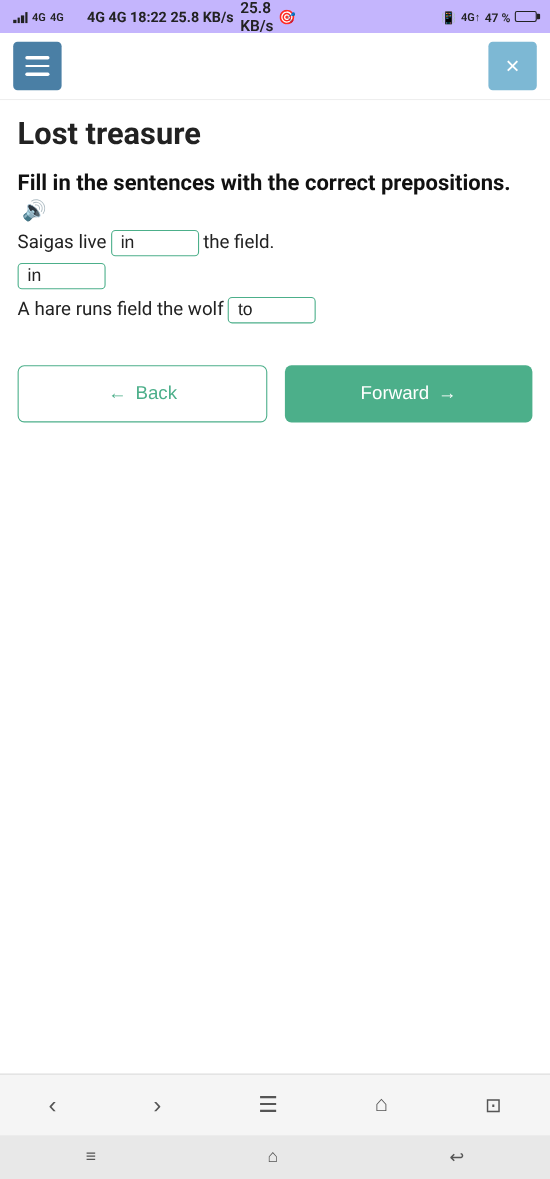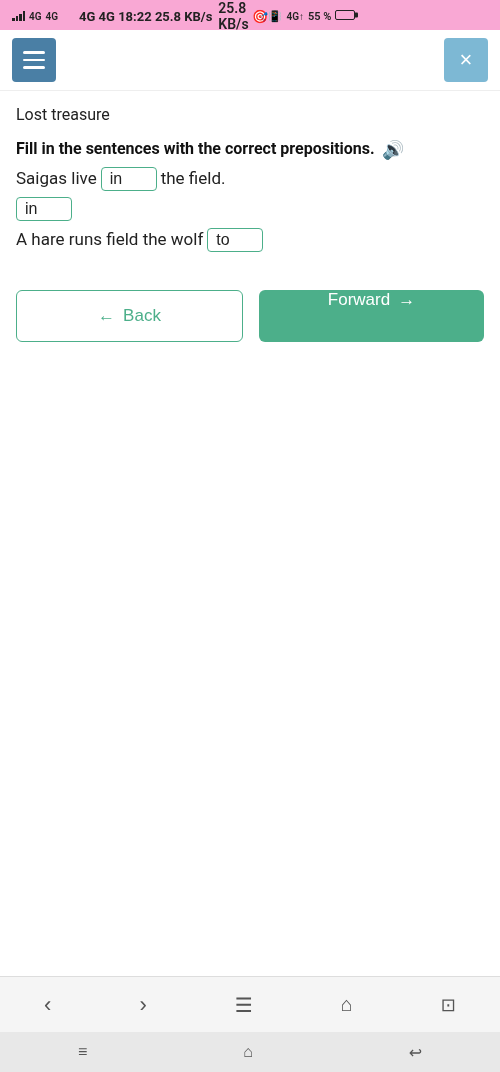--- a/index.html
+++ b/index.html
@@ -8,23 +8,24 @@
       width: 500px;
       min-height: 1072px;
       font-family: 'Roboto', Arial, sans-serif;
       background: #fff;
       display: flex;
       flex-direction: column;
     }
 
     
     .status-bar {
-      background: #f9a8d4;
-      display: flex;
-      align-items: center;
+      background: #c4b5fd;
+      display: flex;
+      align-items: center;
+      justify-content: space-between;
       padding: 6px 12px 4px 12px;
       height: 30px;
     }
     .status-left {
       display: flex;
       align-items: center;
       gap: 4px;
       font-size: 11px;
       font-weight: 600;
       color: #222;
@@ -110,32 +111,32 @@
       font-size: 22px;
       color: #fff;
       font-weight: 400;
     }
 
     
     .page-title-bar {
       padding: 14px 16px 6px 16px;
     }
     .page-title-bar h1 {
-      font-size: 16px;
-      font-weight: 400;
+      font-size: 28px;
+      font-weight: 700;
       color: #222;
     }
 
     
     .main-content {
       padding: 8px 16px 16px 16px;
       flex: 1;
     }
     .instruction {
-      font-size: 16px;
+      font-size: 20px;
       font-weight: 700;
       color: #111;
       margin-bottom: 4px;
       line-height: 1.4;
     }
     .audio-icon {
       display: inline-block;
       cursor: pointer;
       margin-left: 4px;
       font-size: 18px;
@@ -152,21 +153,21 @@
       align-items: baseline;
       flex-wrap: wrap;
       gap: 4px;
     }
 
     .answer-input {
       border: 1.5px solid #4caf8a;
       border-radius: 4px;
       padding: 2px 8px;
       font-size: 16px;
-      width: 56px;
+      width: 80px;
       color: #222;
       outline: none;
       background: #fff;
     }
 
     
     .btn-row {
       display: flex;
       gap: 16px;
       margin-top: 36px;
@@ -188,21 +189,21 @@
     .btn-forward {
       flex: 1;
       height: 52px;
       border: none;
       background: #4caf8a;
       border-radius: 6px;
       font-size: 17px;
       color: #fff;
       cursor: pointer;
       display: flex;
-      align-items: flex-start;
+      align-items: center;
       justify-content: center;
       gap: 8px;
     }
 
     
     .android-nav {
       background: #f5f5f5;
       border-top: 1px solid #ddd;
       display: flex;
       align-items: center;
@@ -253,21 +254,21 @@
     </span>
     <span style="font-size:10px;">4G</span>
     <span style="font-size:10px;">4G</span>
     <span style="font-size:13px;font-weight:700;margin-left:17px;">4G  4G  18:22  25.8 KB/s</span>
     <span style="font-size:14px;margin-left:2px;">25.8<br>KB/s</span>
     <span style="font-size:13px;">🎯</span>
   </div>
   <div class="status-right">
     <span style="font-size:11px;">📳</span>
     <span style="font-size:10px;">4G↑</span>
-    <span style="font-size:11px;">55 %</span>
+    <span style="font-size:11px;">47 %</span>
     <span>
       <span class="battery-body"></span>
     </span>
   </div>
 </div>
 
 <div class="header">
   <button class="hamburger-btn">
     <span></span>
     <span></span>

